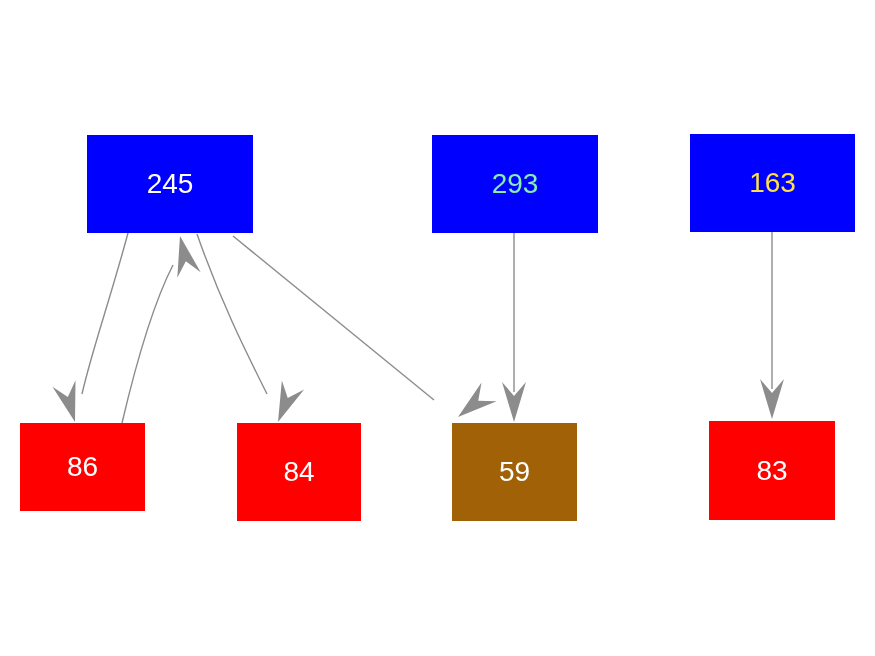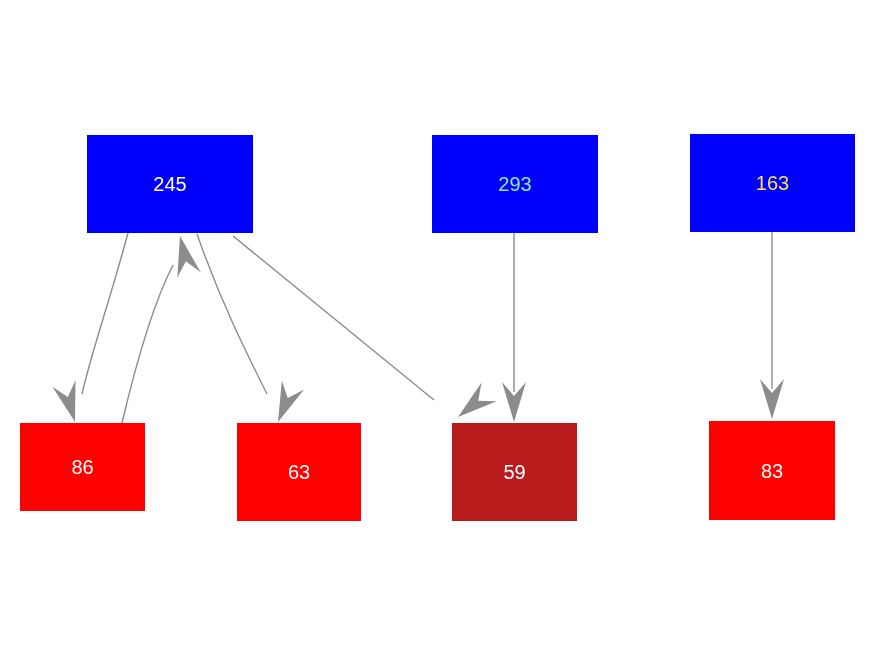--- a/index.html
+++ b/index.html
@@ -21,21 +21,21 @@
     top: 0;
     width: 875px;
     height: 656px;
   }
   .node {
     position: absolute;
     display: flex;
     align-items: center;
     justify-content: center;
     color: #ffffff;
-    font-size: 20px;
+    font-size: 28px;
     line-height: 1;
     box-sizing: border-box;
   }
 </style>
 </head>
 <body>
 
 <div id="canvas">
   <svg id="edge-layer" xmlns="http://www.w3.org/2000/svg" viewBox="0 0 875 656">
       <g>
@@ -61,17 +61,17 @@
       <g>
         <path d="M772,232 L772,389" fill="none" stroke="#8c8c8c" stroke-width="1.4"></path>
         <polygon points="0,0 -12,-40 0,-26 12,-40" fill="#8c8c8c" transform="translate(772,419) rotate(0)"></polygon>
       </g>
     </svg>
   <div id="node-layer">
       <div class="node" style="left: 87px; top: 135px; width: 166px; height: 98px; background: rgb(0, 0, 255); color: rgb(255, 255, 255);">245</div>
       <div class="node" style="left: 432px; top: 135px; width: 166px; height: 98px; background: rgb(0, 0, 255); color: #86efac;">293</div>
       <div class="node" style="left: 690px; top: 134px; width: 165px; height: 98px; background: rgb(0, 0, 255); color: #fde047;">163</div>
       <div class="node" style="left: 20px; top: 423px; width: 125px; height: 88px; background: rgb(255, 0, 0); color: rgb(255, 255, 255);">86</div>
-      <div class="node" style="left: 237px; top: 423px; width: 124px; height: 98px; background: rgb(255, 0, 0); color: rgb(255, 255, 255);">63</div>
-      <div class="node" style="left: 452px; top: 423px; width: 125px; height: 98px; background: #b91c1c; color: rgb(255, 255, 255);">59</div>
+      <div class="node" style="left: 237px; top: 423px; width: 124px; height: 98px; background: rgb(255, 0, 0); color: rgb(255, 255, 255);">84</div>
+      <div class="node" style="left: 452px; top: 423px; width: 125px; height: 98px; background: #a16207; color: rgb(255, 255, 255);">59</div>
       <div class="node" style="left: 709px; top: 421px; width: 126px; height: 99px; background: rgb(255, 0, 0); color: rgb(255, 255, 255); text-align: right;">83</div>
     </div>
 </div>
 
 </body></html>

